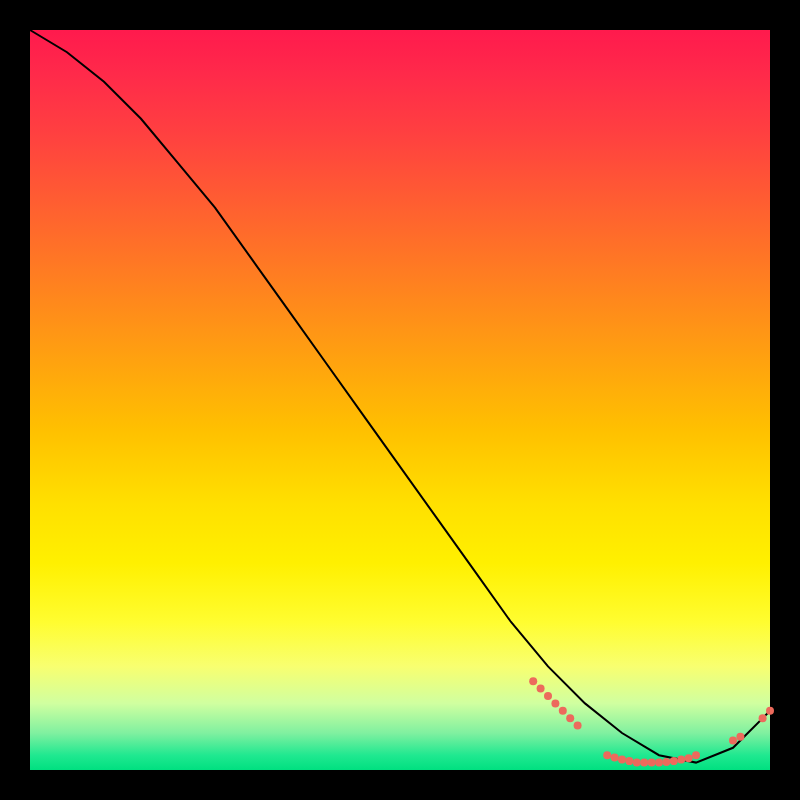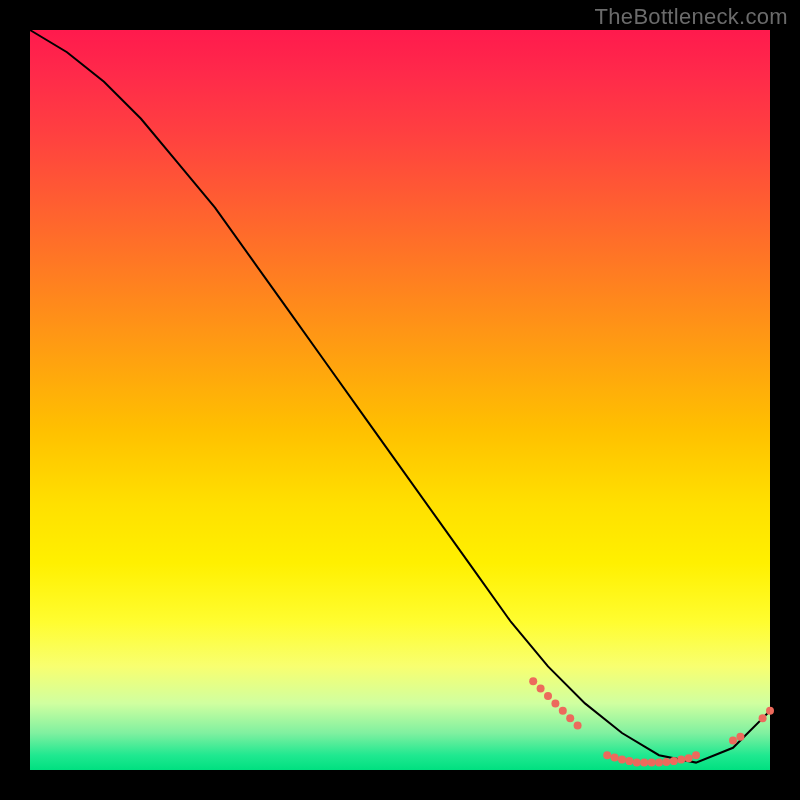--- a/index.html
+++ b/index.html
@@ -57,21 +57,20 @@
     top: 30px;
     width: 740px;
     height: 740px;
     overflow: visible;
   }
 </style>
 </head>
 <body>
 
 <div class="container">
-  <div class="watermark">TheBottleneck.com</div>
   <div class="plot-area"></div>
   <svg class="overlay" viewBox="0 0 740 740">
     <g id="curve-layer">
         <path d="M 0.0 0.0 L 37.0 22.2 L 74.0 51.8 L 111.0 88.8 L 148.0 133.2 L 185.0 177.6 L 222.0 229.4 L 259.0 281.2 L 296.0 333.0 L 333.0 384.8 L 370.0 436.6 L 407.0 488.4 L 444.0 540.2 L 481.0 592.0 L 518.0 636.4 L 555.0 673.4 L 592.0 703.0 L 629.0 725.2 L 666.0 732.6 L 703.0 717.8 L 740.0 680.8" fill="none" stroke="#000000" stroke-width="2"></path>
       </g>
     <g id="dots-layer">
         <circle cx="503.2" cy="651.2" r="4" fill="#ec6a5c"></circle>
         <circle cx="510.6" cy="658.6" r="4" fill="#ec6a5c"></circle>
         <circle cx="518.0" cy="666.0" r="4" fill="#ec6a5c"></circle>
         <circle cx="525.4" cy="673.4" r="4" fill="#ec6a5c"></circle>

